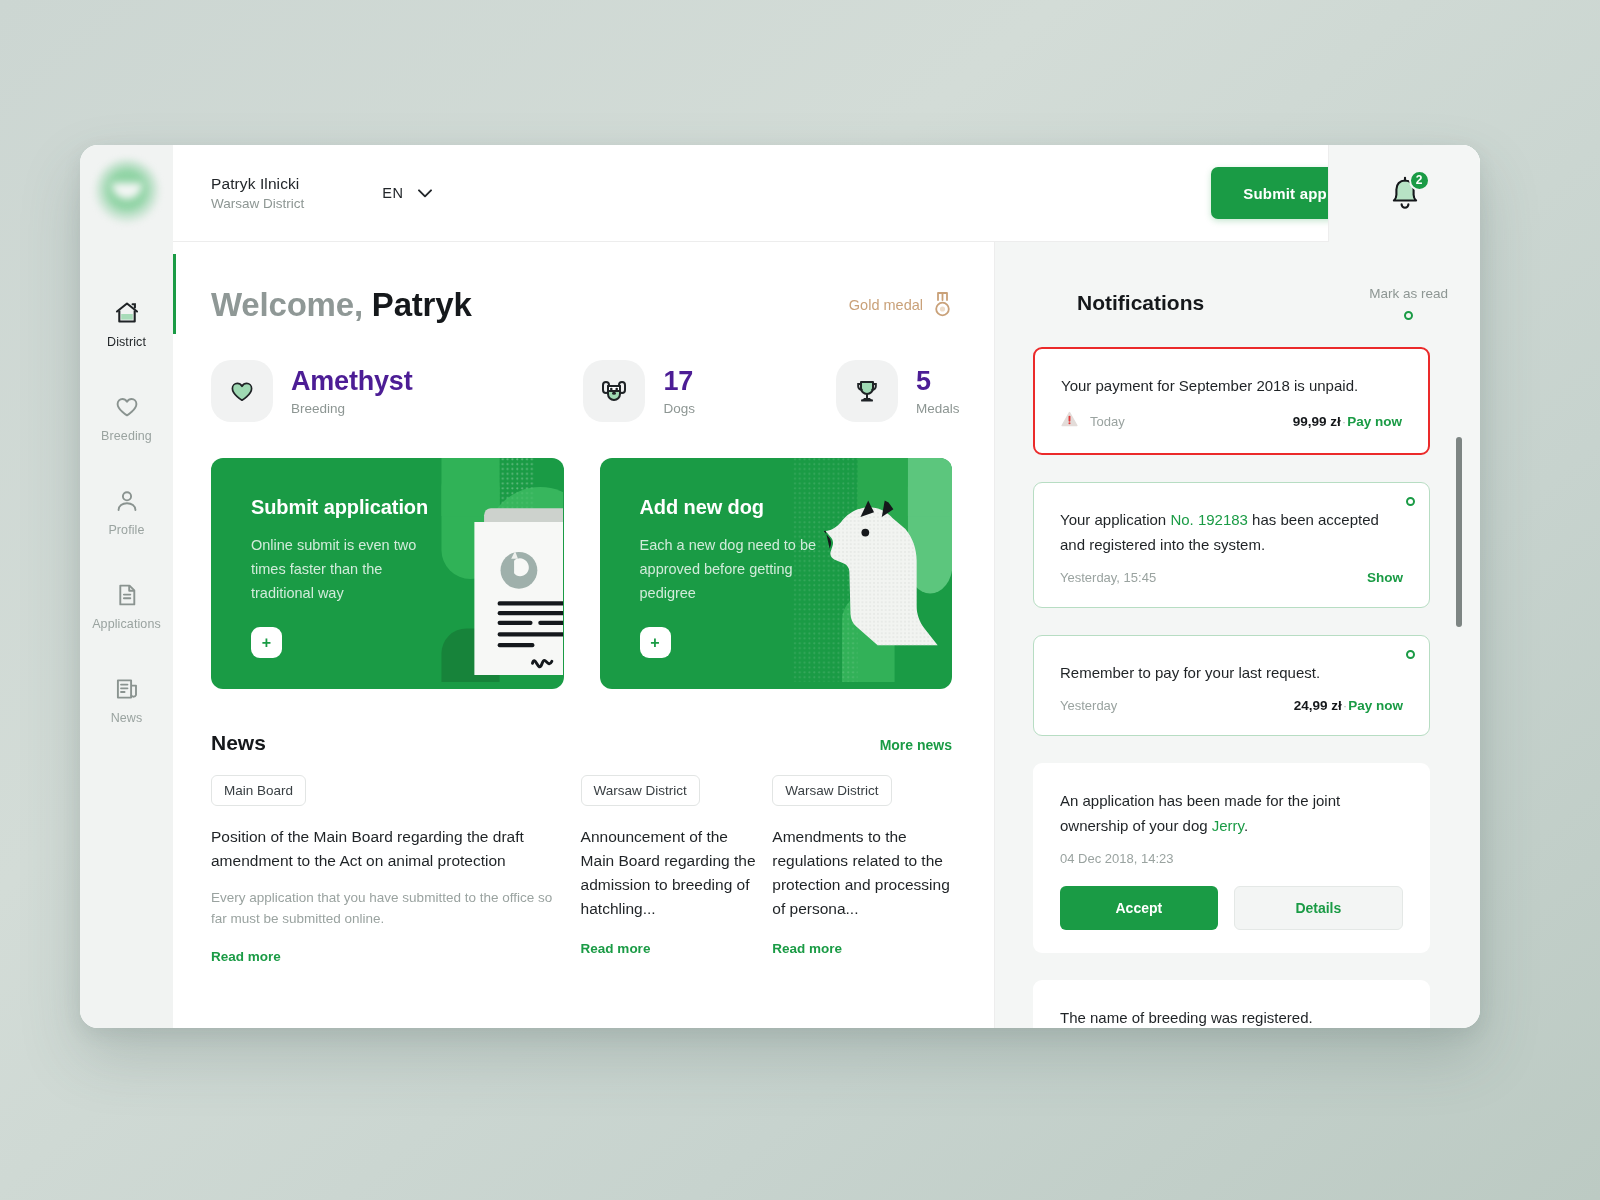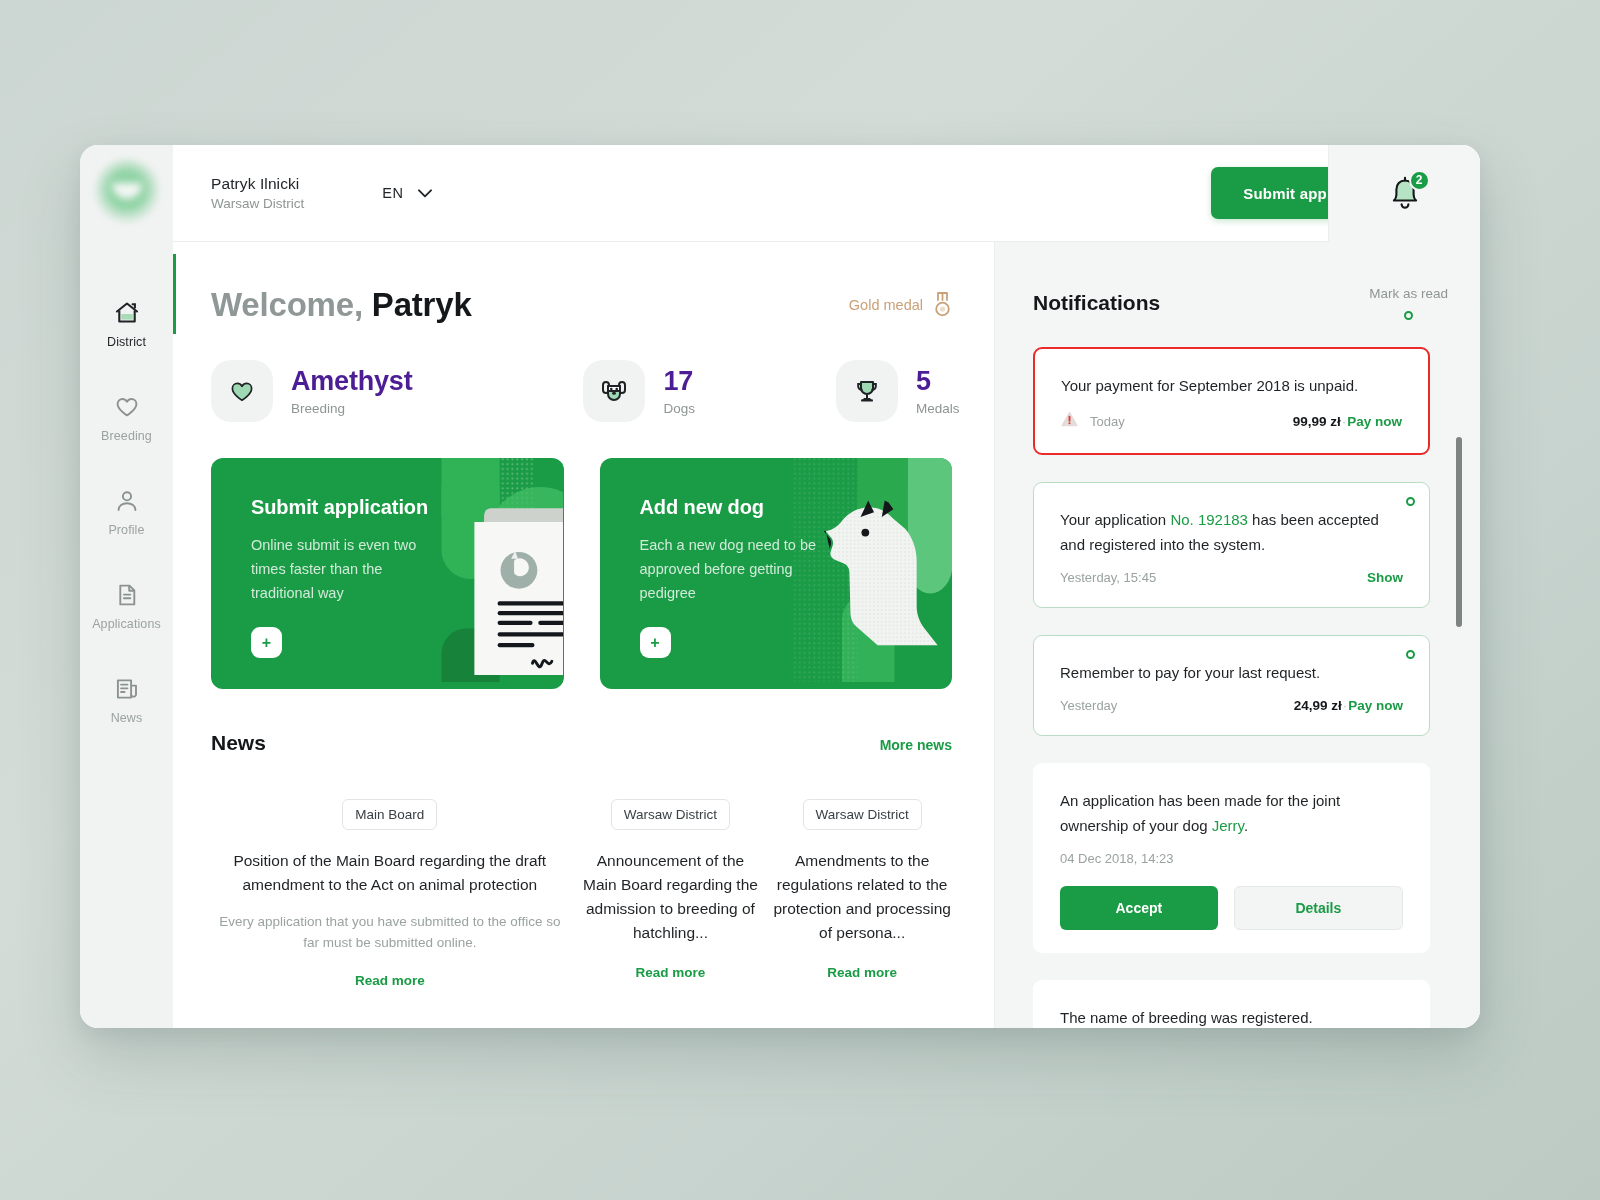--- a/index.html
+++ b/index.html
@@ -146,21 +146,21 @@
     display: flex; align-items: center; justify-content: center;
     color: #1a9b45; font-size: 16px; font-weight: bold;
   }
   .promo svg.art { position: absolute; inset: 0; z-index: 1; }
 
   
   .news-head { display: flex; align-items: baseline; margin-top: 42px; }
   .news-title { font-size: 21px; font-weight: bold; color: #15181b; }
   .more-news { margin-left: auto; font-size: 14px; font-weight: bold; color: #1a9b45; cursor: pointer; }
 
-  .news-grid { display: flex; gap: 12px; margin-top: 44px; text-align: center; }
+  .news-grid { display: flex; gap: 12px; margin-top: 20px; }
   .news-col { }
   .news-col.c1 { width: 404px; }
   .news-col.c2 { width: 203px; }
   .news-col.c3 { width: 203px; }
   .tag {
     display: inline-block; border: 1px solid #e2e5e4; border-radius: 6px;
     padding: 7px 12px; font-size: 13.5px; color: #3a4044; background: #fff;
   }
   .news-h { margin-top: 19px; font-size: 15.5px; line-height: 24px; color: #1f2326; }
   .news-p { margin-top: 14px; font-size: 13.5px; line-height: 21px; color: #9aa3a0; }
@@ -168,21 +168,21 @@
 
   
   .notif {
     width: 486px; flex: 0 0 486px;
     background: #f4f6f5;
     border-left: 1px solid #ededed;
     padding: 44px 0 0 0;
     position: relative;
   }
   .notif-head { display: flex; align-items: center; padding: 0 32px 0 38px; }
-  .notif-title { font-size: 21px; font-weight: bold; color: #15181b; }
+  .notif-title { font-size: 21px; font-weight: bold; color: #15181b; margin-left: 44px; }
   .mark-read { margin-left: auto; display: flex; align-items: center; gap: 10px; font-size: 13.5px; color: #8d9693; cursor: pointer; flex-direction: column; }
   .dot-ring { width: 9px; height: 9px; border-radius: 50%; border: 2.5px solid #1a9b45; }
 
   .notif-list { margin-top: 22px; padding: 0 50px 0 38px; }
   .card {
     background: #fff; border-radius: 9px; margin-bottom: 14px;
     padding: 24px 26px 22px 26px; position: relative;
     border: 1px solid transparent;
     margin-top: 27px;
   }

